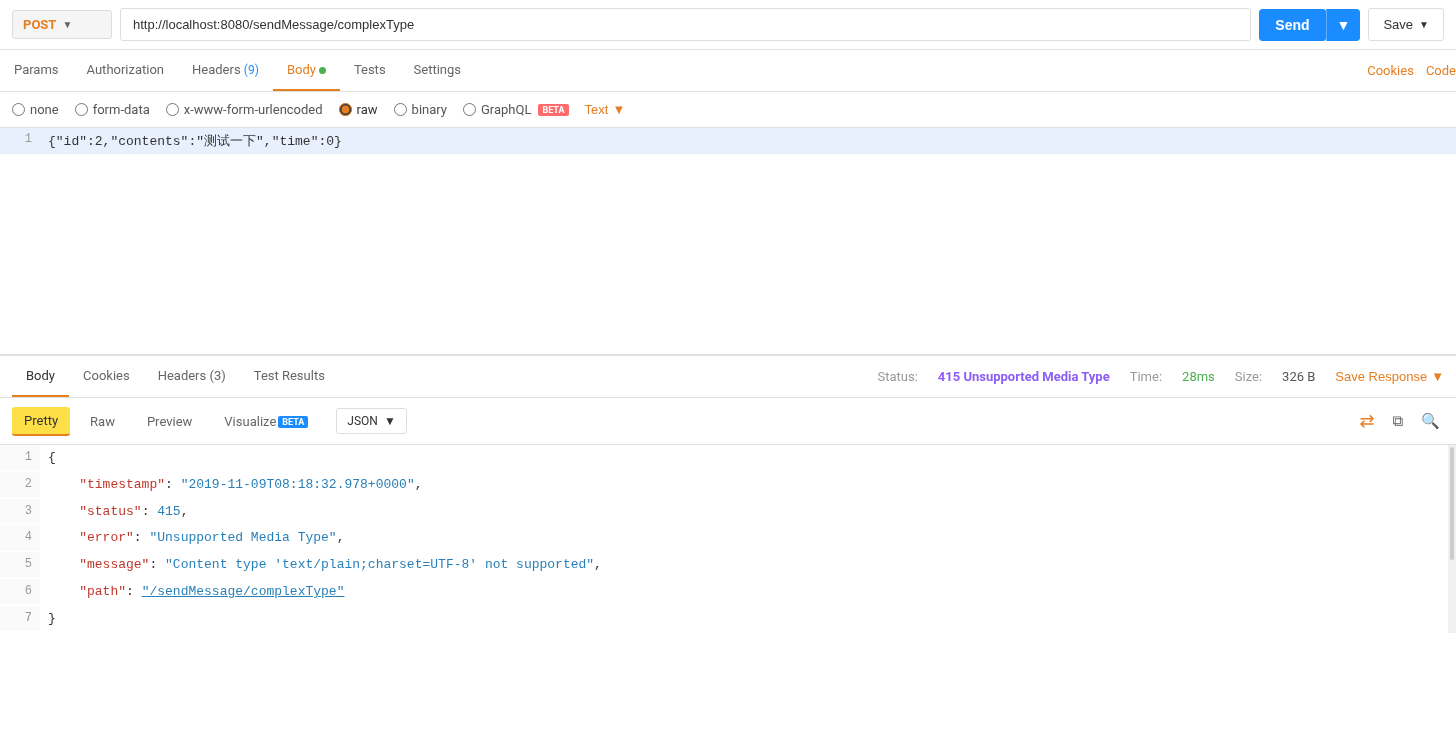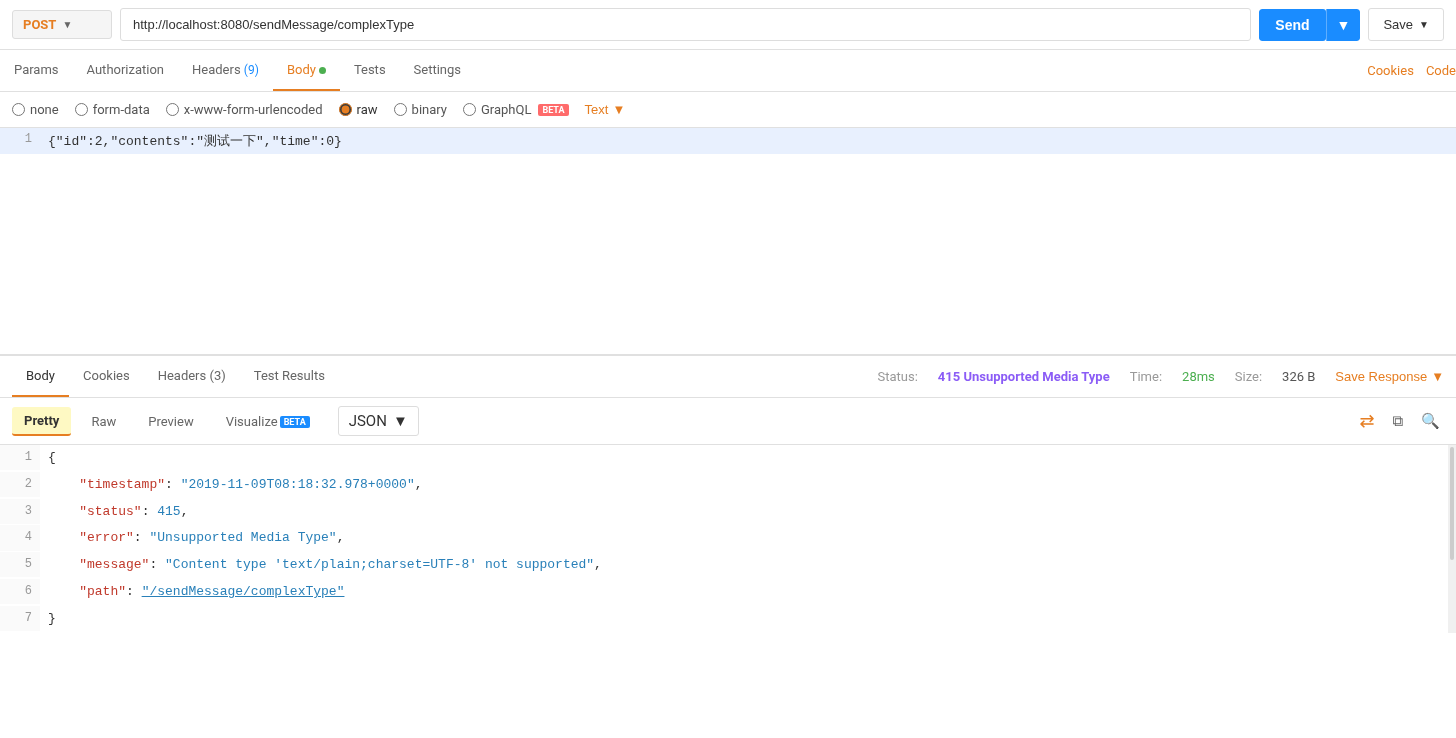--- a/index.html
+++ b/index.html
@@ -240,43 +240,43 @@
       border-bottom: 1px solid #e0e0e0;
     }
     .resp-view-tab {
       padding: 6px 12px;
       cursor: pointer;
       font-size: 13px;
       color: #666;
       border-radius: 3px;
     }
     .resp-view-tab.active {
-      background: #fef9c3;
+      background: #fde047;
       color: #333;
-      font-weight: 700;
+      font-weight: 400;
       border-bottom: 2px solid #e67e22;
     }
     .beta-badge {
       display: inline-block;
       background: #1a8cff;
       color: #fff;
       font-size: 9px;
       padding: 1px 4px;
       border-radius: 2px;
       margin-left: 2px;
       font-weight: 700;
       vertical-align: middle;
     }
     .json-select {
       display: flex;
       align-items: center;
       border: 1px solid #ddd;
       border-radius: 3px;
       padding: 5px 10px;
-      font-size: 15px;
+      font-size: 12px;
       cursor: pointer;
       gap: 6px;
       margin-left: 8px;
     }
     .resp-icons {
       margin-left: auto;
       display: flex;
       gap: 10px;
     }
     .icon-btn {

